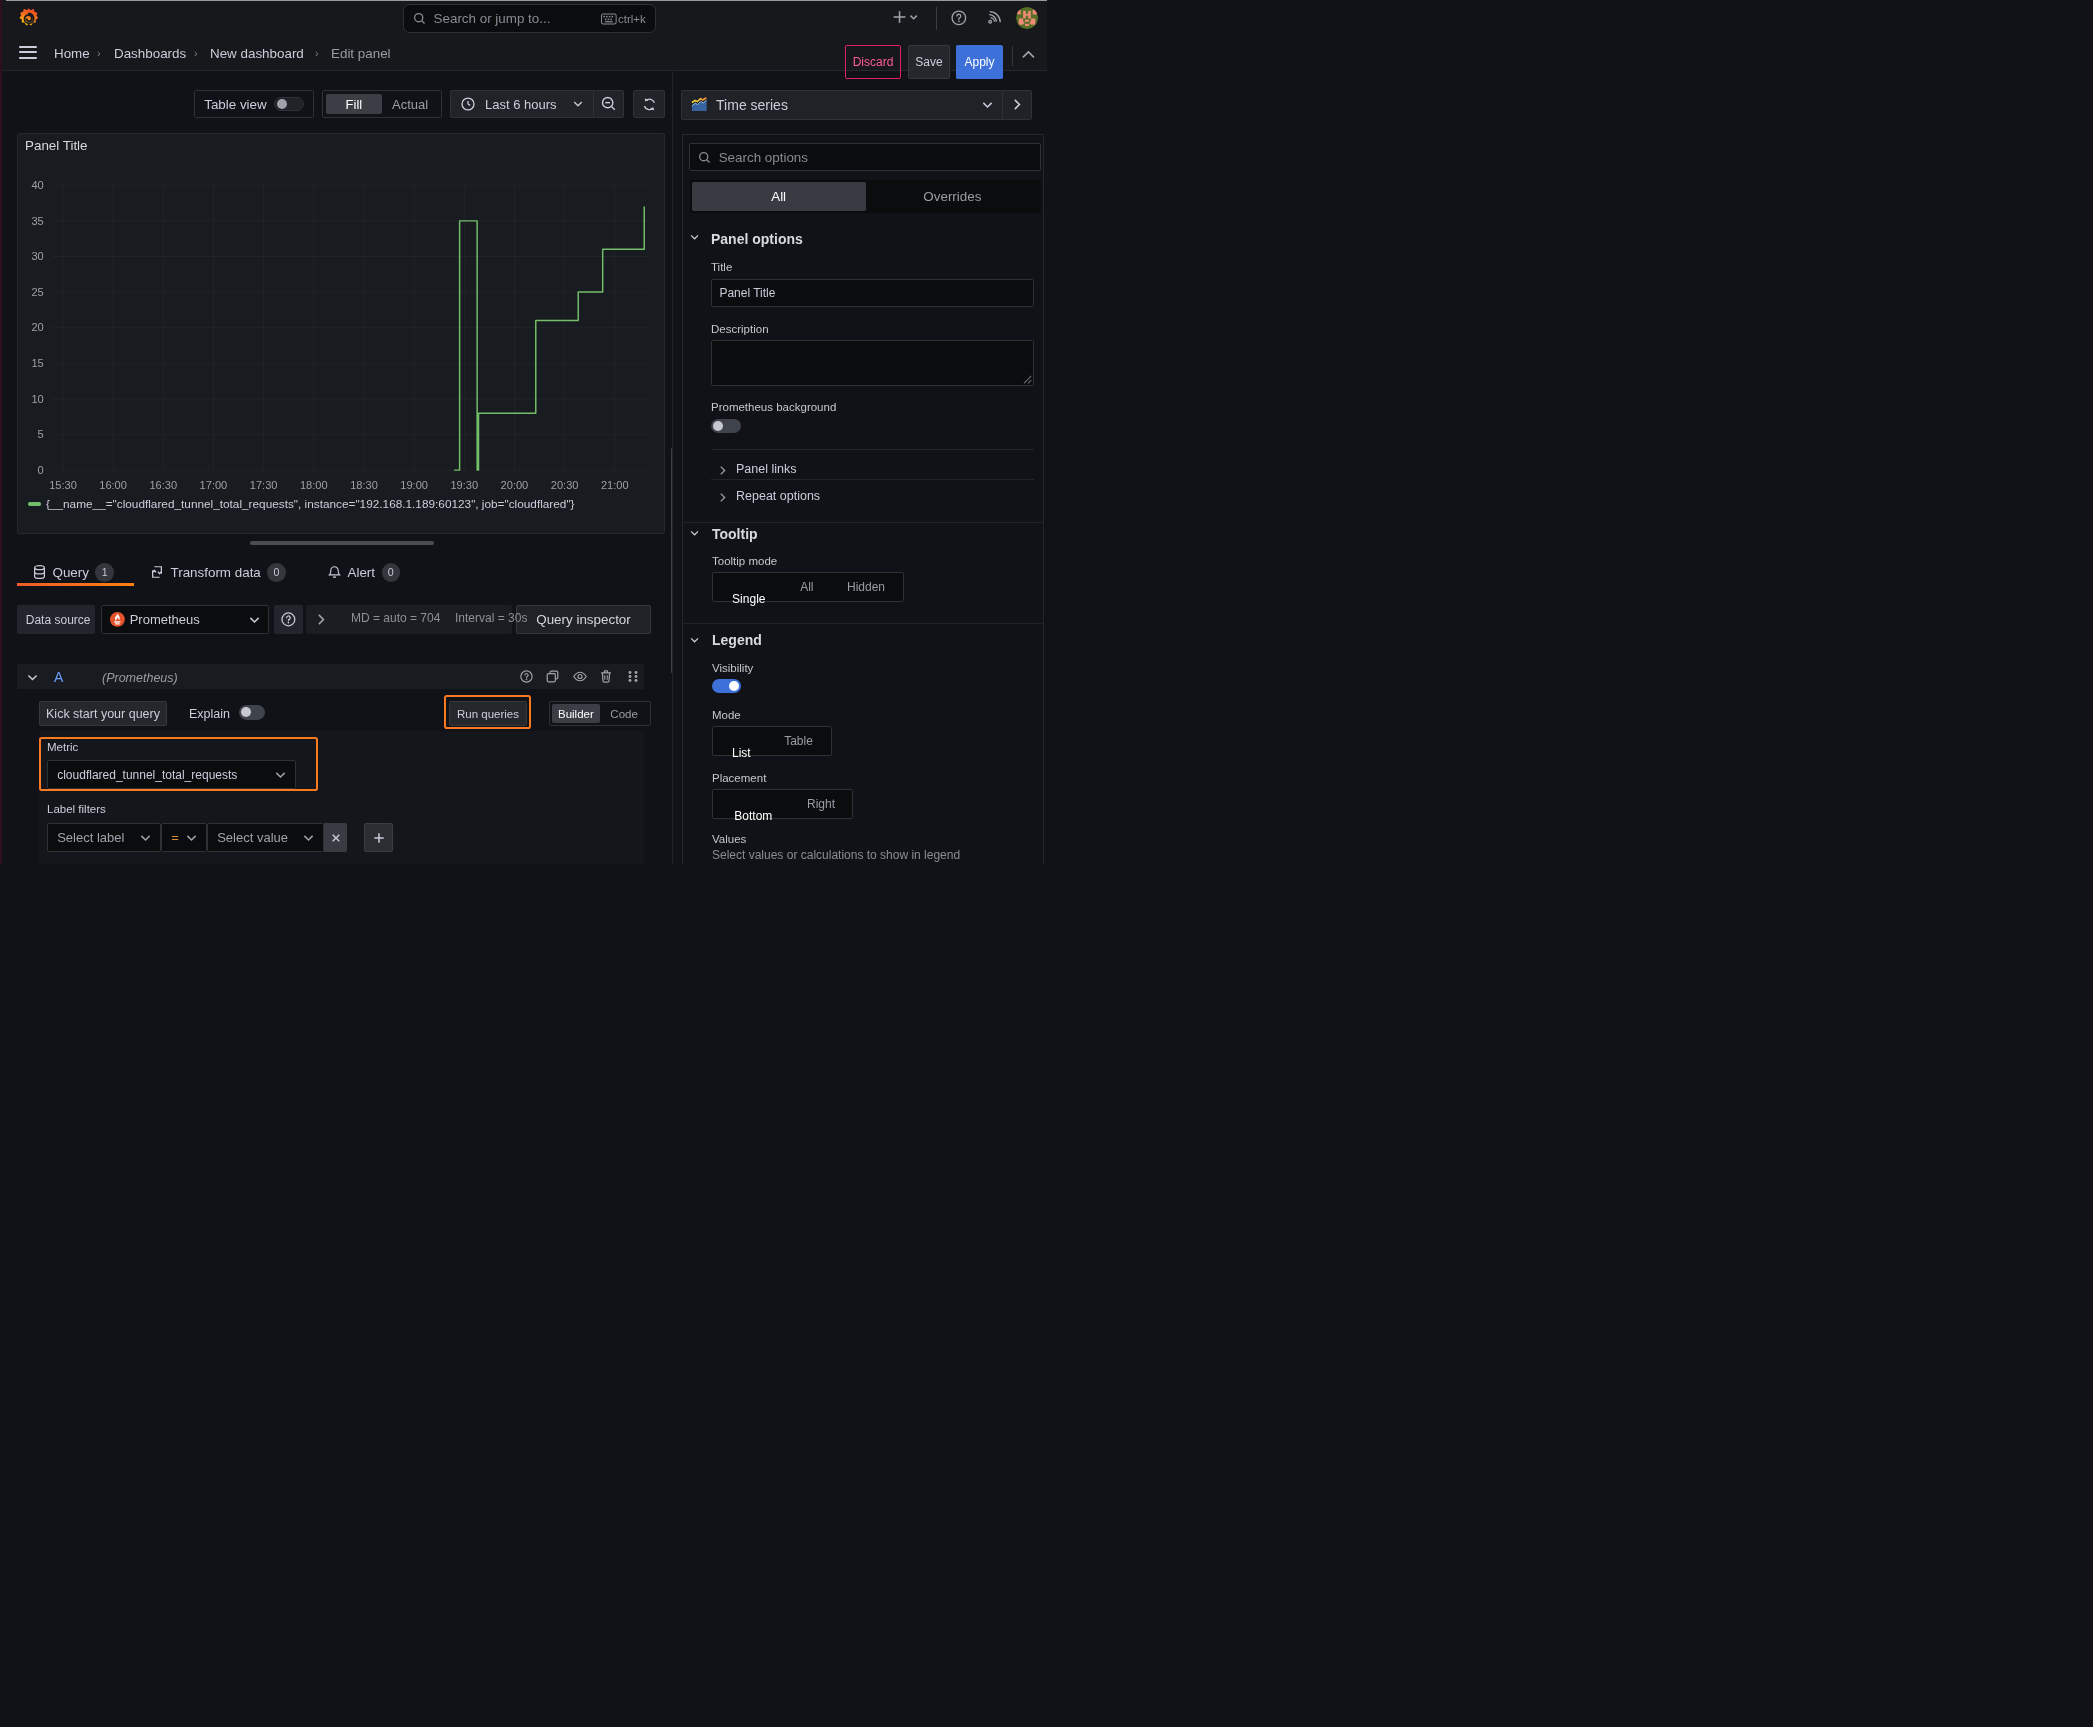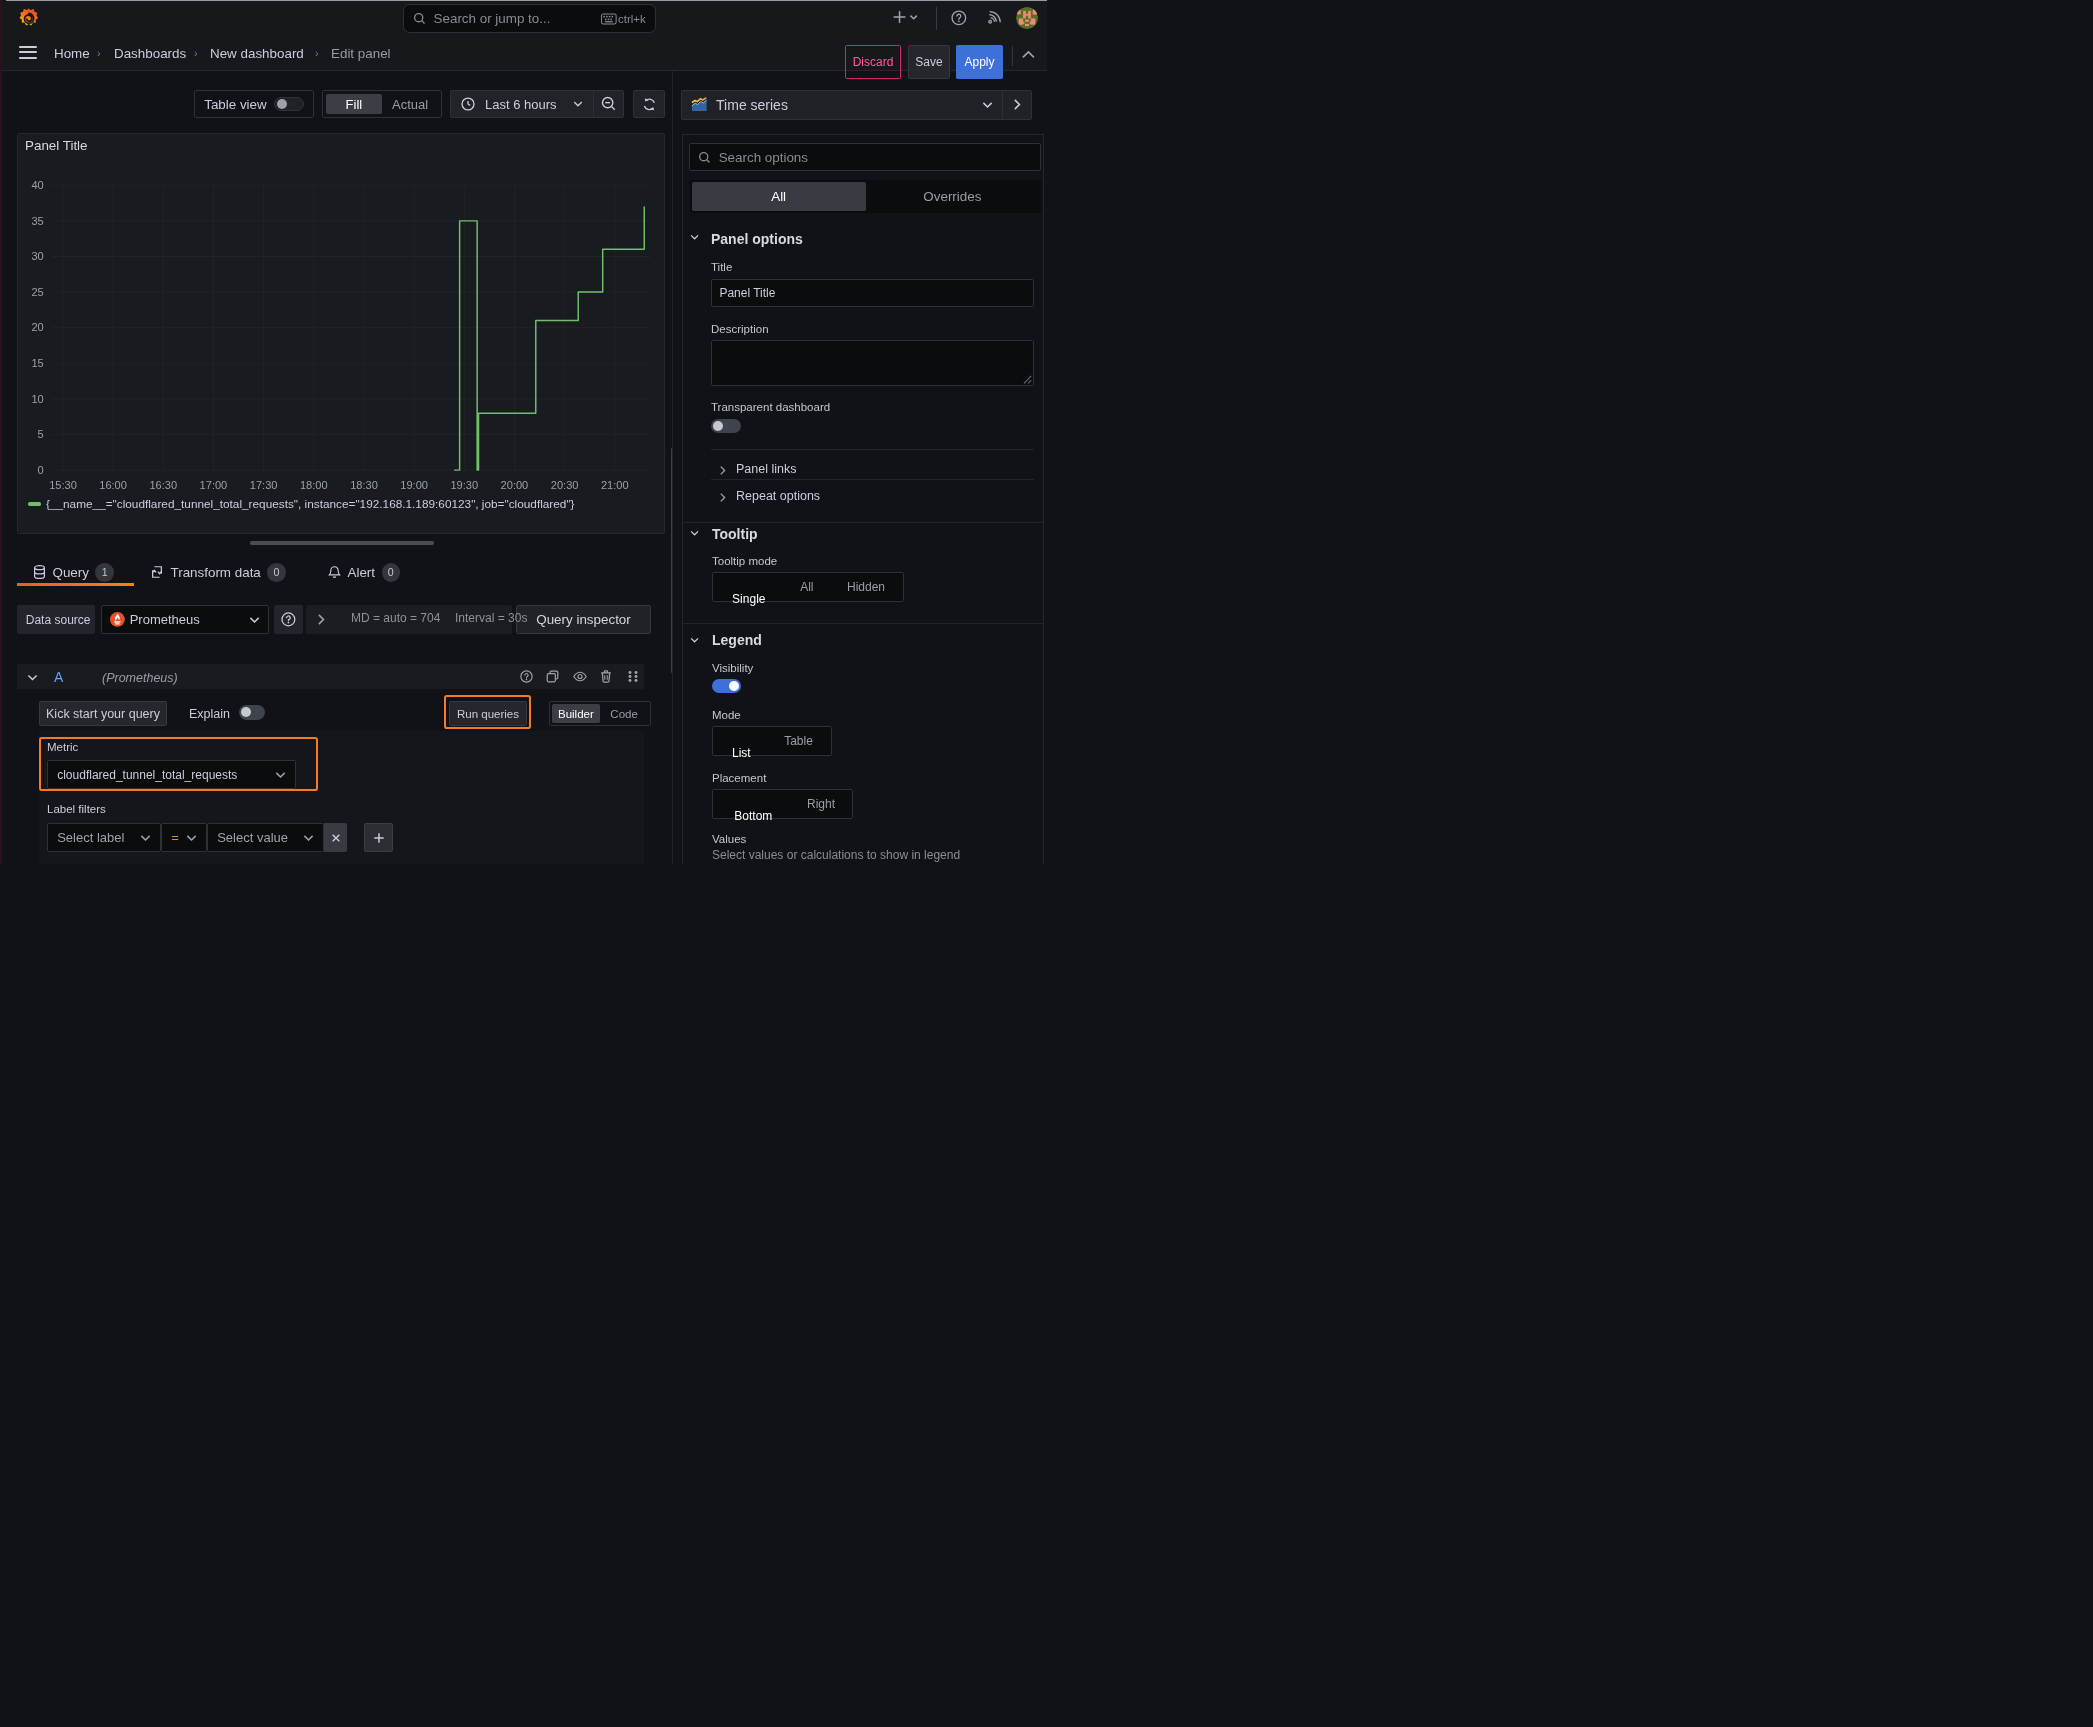--- a/index.html
+++ b/index.html
@@ -537,21 +537,21 @@
   </div>
 <span class="abs txt sechead" style="left:711px; top:231px;">Panel options</span>
 <span class="abs txt flabel" style="left:711px; top:261px;">Title</span>
 <div class="abs" id="titleinput">Panel Title</div>
 <span class="abs txt flabel" style="left:711px; top:323px;">Description</span>
 <div class="abs" id="descinput">
   <svg width="9.2" height="9.2" viewBox="0 0 10 10" style="position:absolute; right:0.9px; bottom:0.9px;">
       <path d="M9 1 L1 9 M9 5.5 L5.5 9" stroke="#6a6d75" stroke-width="1.2"></path>
     </svg>
 </div>
-<span class="abs txt flabel" style="left:711px; top:401px;">Transparent dashboard</span>
+<span class="abs txt flabel" style="left:711px; top:401px;">Prometheus background</span>
 <div class="abs sw" style="left:711px; top:419px; width:29.5px; height:14px; background:#3f434b;">
     <div class="knob" style="left:1.8px; top:1.8px; width:10px; height:10px; background:#c7c9d1;"></div>
   </div>
 
 <div class="abs divline" style="left:711px; top:449px; width:323px;"></div>
 <div class="abs" style="left:719px; top:465px;">
     <svg width="7.4" height="11" viewBox="0 0 9 14">
       <path d="M2 2 L7 7 L2 12" fill="none" stroke="#9fa2aa" stroke-width="1.6"></path>
     </svg>
   </div>

